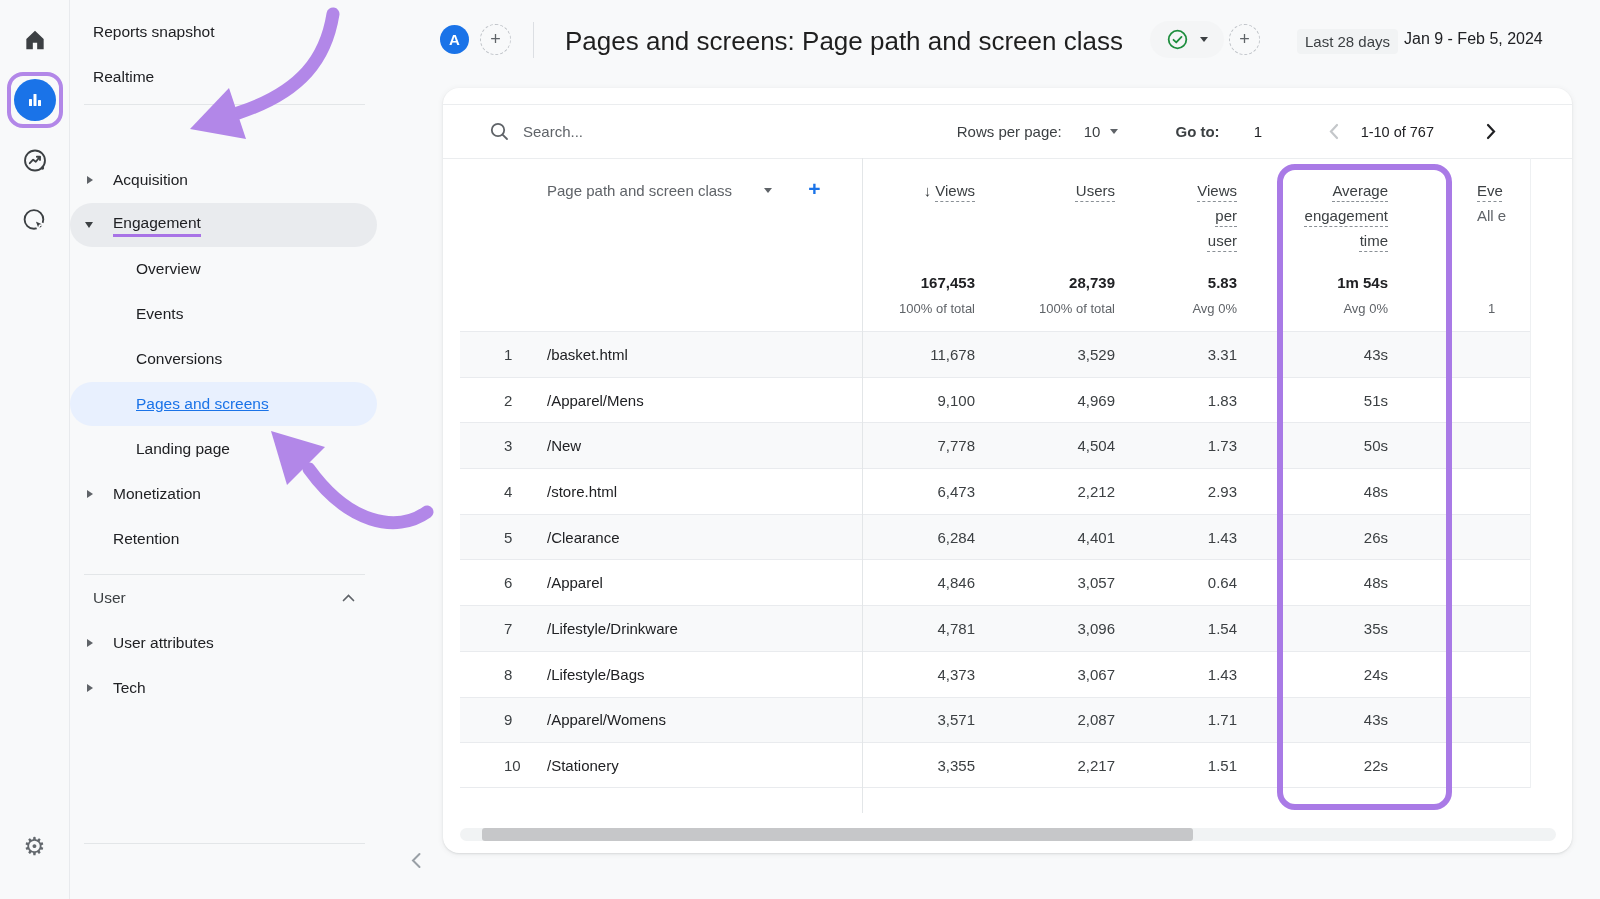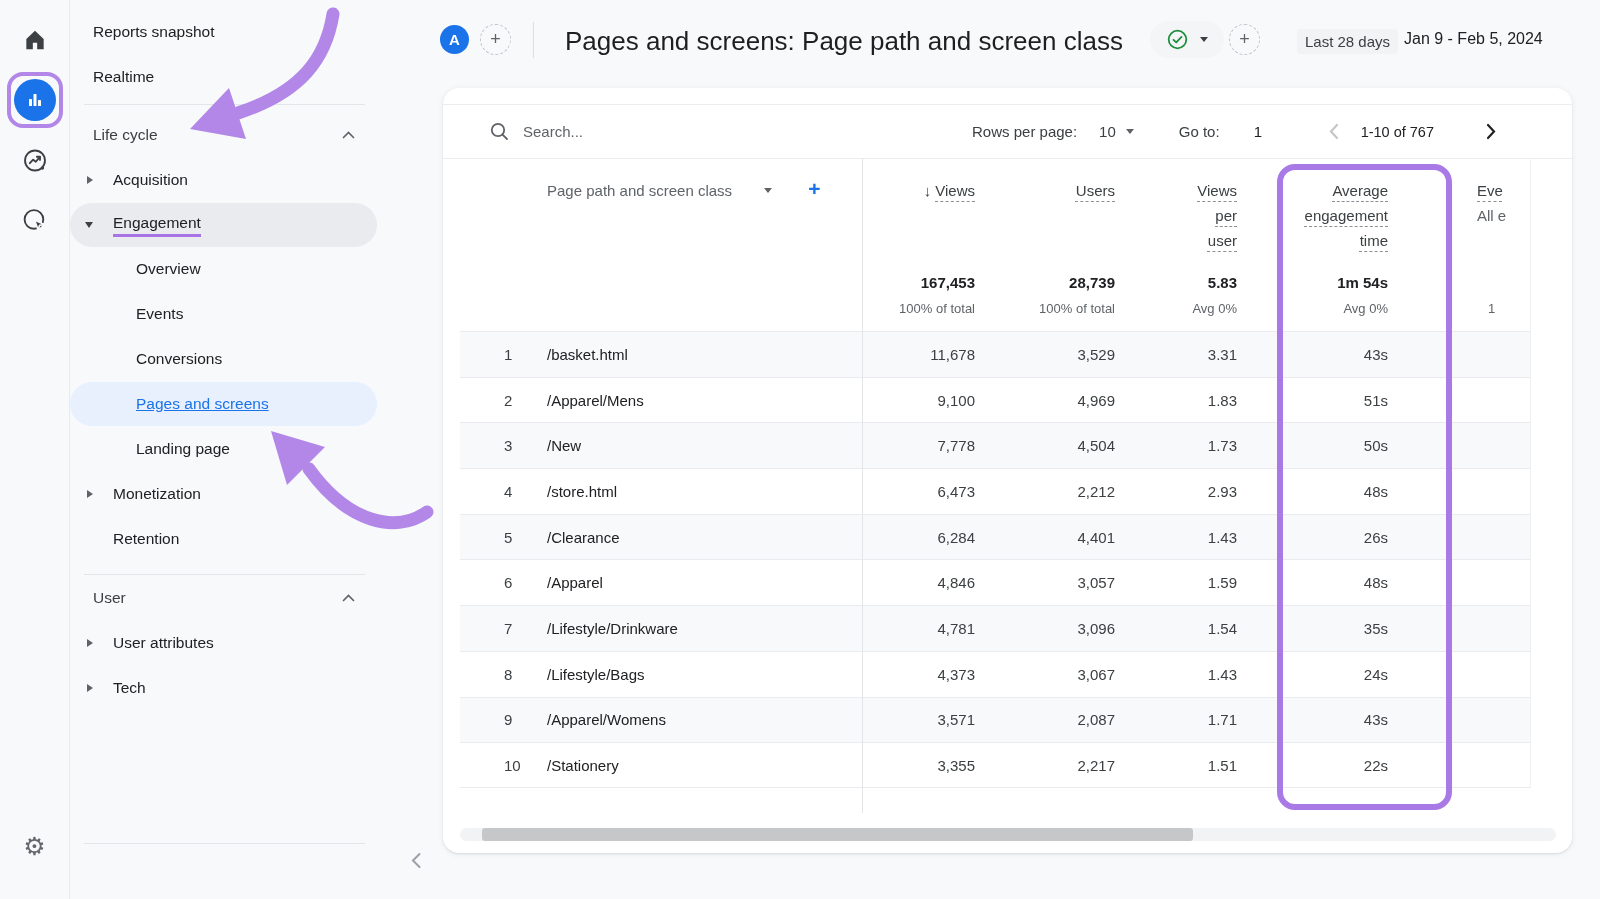--- a/index.html
+++ b/index.html
@@ -66,21 +66,21 @@
   .toolbar { position:absolute; top:16px; left:0; right:0; height:54px;
     border-top:1px solid #ebedef; display:flex; align-items:center;
     padding:0 75px 0 47px; font-size:15px; color:#3c4043; }
   .toolbar .spacer { flex:1; }
   .search-wrap { display:flex; align-items:center; gap:14px; }
   .search-input { border:none; outline:none; font-size:15px; width:200px; background:transparent;
     font-family:"Liberation Sans", sans-serif; color:#202124; }
   .search-input::placeholder { color:#5f6368; }
   .rpp-value { margin-left:22px; }
   .rpp-caret { margin-left:10px; }
-  .goto-label { margin-left:45px; }
+  .goto-label { margin-left:57px;font-weight:bold; }
   .goto-input { margin-left:34px; width:26px; border:none; outline:none; font-size:15px;
     font-family:"Liberation Sans", sans-serif; color:#202124; background:transparent; }
   .pg-chev { display:flex; align-items:center; cursor:pointer; }
   .pg-prev { margin-left:48px; }
   .pg-range { margin-left:22px; font-size:14.5px; color:#202124; white-space:nowrap; }
   .pg-next { margin-left:52px; }
 
   .card-hairline { position:absolute; left:0; right:0; top:70px; height:1px; background:#ebedef; }
 
   
@@ -165,26 +165,20 @@
 
 <nav id="drawer">
   <div class="nav-row" style="top:10px">
       <span class="nav-label-top">Reports snapshot</span>
     </div>
   <div class="nav-row" style="top:55px">
       <span class="nav-label-top">Realtime</span>
     </div>
   <div class="nav-divider" style="top:104px"></div>
 
-  <div class="nav-row sec-header" style="top:113px">
-    <span class="nav-label-top">Life cycle</span>
-    <svg class="sec-chevron" width="13" height="9" viewBox="0 0 13 9">
-        <path d="M1.5 7 L6.5 2 L11.5 7" stroke="#5f6368" stroke-width="1.7" fill="none" stroke-linecap="round"></path>
-      </svg>
-  </div>
 
   <div class="nav-row" style="top:158px">
     <span class="tri-right"></span>
     <span class="nav-label-l1">Acquisition</span>
   </div>
 
   <div class="nav-row nav-pill-gray" style="top:203px">
     <span class="tri-down"></span>
     <span class="nav-label-l1 eng-underline">Engagement</span>
   </div>
@@ -394,21 +388,21 @@
     <div></div>
   </div>
 
   <div class="trow cols">
     <div class="c-dim">
       <span class="c-rank">6</span>
       <span class="c-path">/Apparel</span>
     </div>
     <div class="num-cell pad-views c-views">4,846</div>
     <div class="num-cell pad-users c-users">3,057</div>
-    <div class="num-cell pad-vpu c-vpu">1.59</div>
+    <div class="num-cell pad-vpu c-vpu">0.64</div>
     <div class="num-cell pad-aet c-aet">48s</div>
     <div></div>
   </div>
 
   <div class="trow cols odd">
     <div class="c-dim">
       <span class="c-rank">7</span>
       <span class="c-path">/Lifestyle/Drinkware</span>
     </div>
     <div class="num-cell pad-views c-views">4,781</div>

